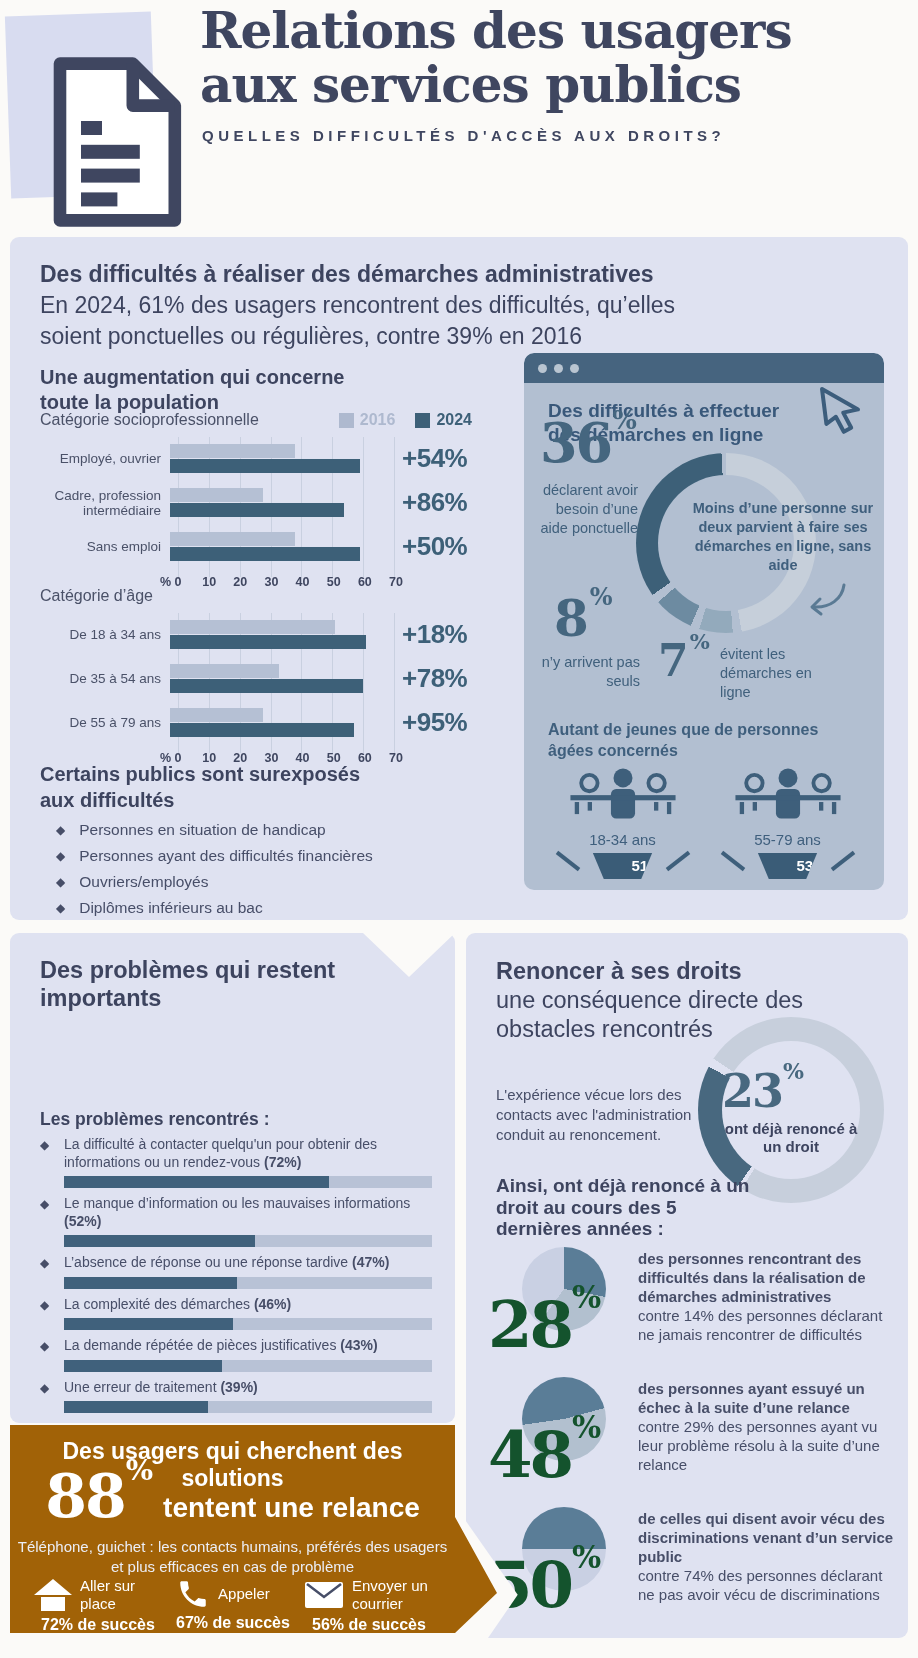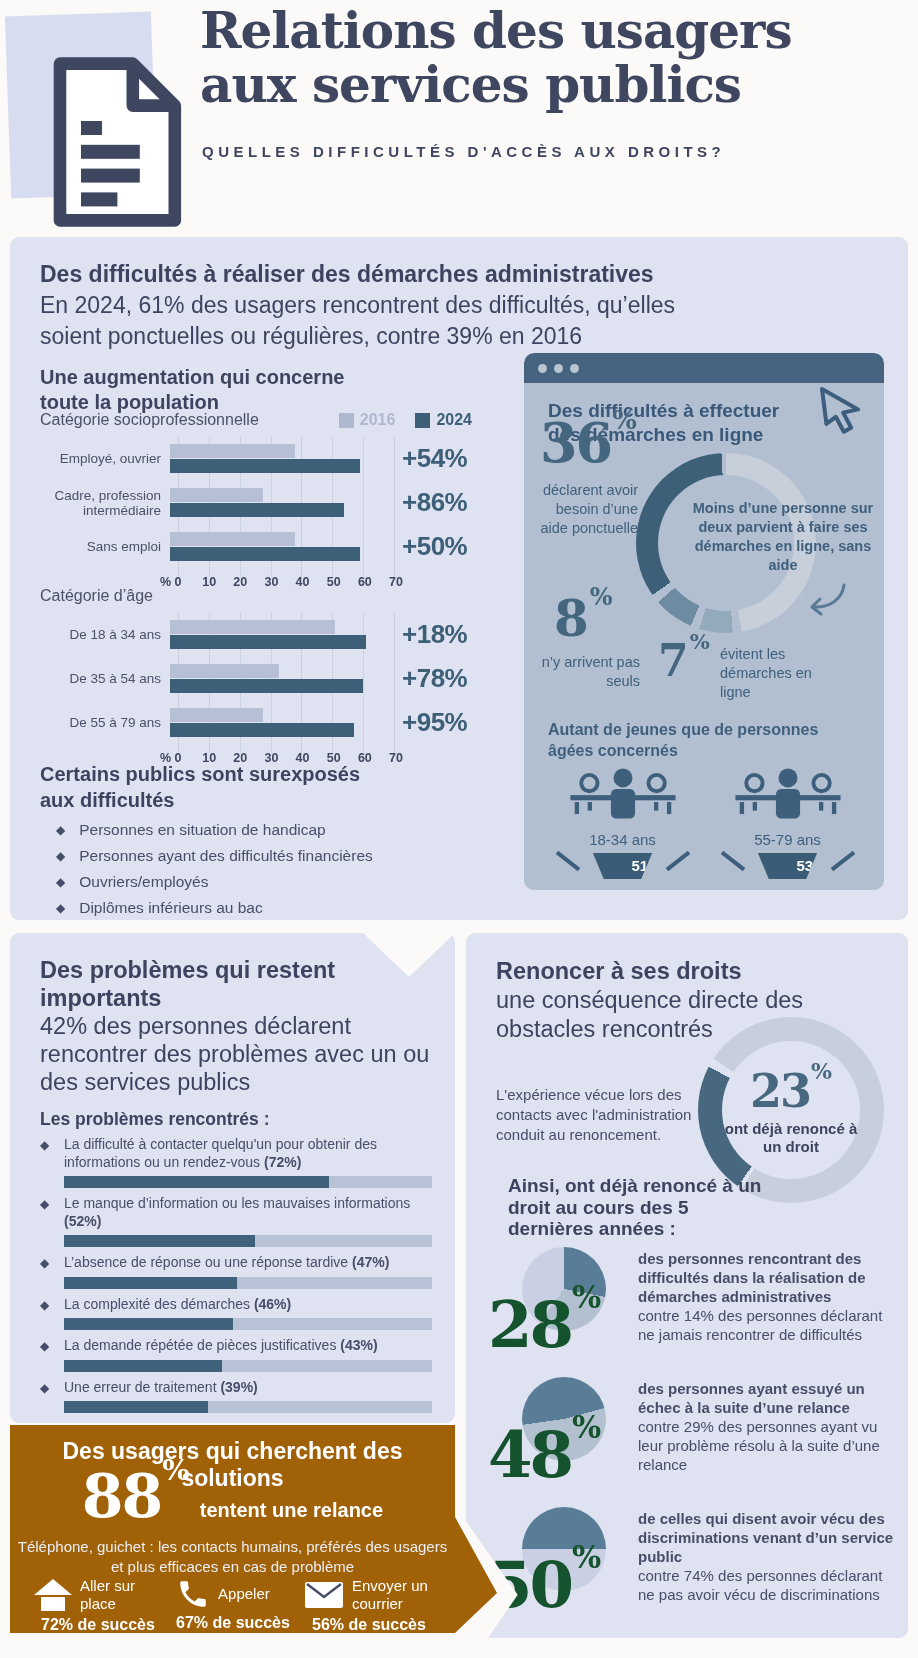--- a/index.html
+++ b/index.html
@@ -7,21 +7,21 @@
   #page { position: relative; width: 918px; height: 1658px; background: #fbfaf8;
           font-family: "Liberation Sans", sans-serif; color: #454c66; overflow: hidden; }
   .abs { position: absolute; }
   .serif { font-family: "DejaVu Serif", serif; font-weight: 700; }
 
   
   .hdr-square { left: 8px; top: 14px; width: 146px; height: 182px; background: #d8dcf0; transform: rotate(-2deg); }
   .doc-icon { left: 46px; top: 56px; }
   .page-title { left: 200px; top: 4px; width: 714px; font-family: "DejaVu Serif", serif; font-weight: 800;
                 font-size: 50px; line-height: 54px; letter-spacing: -1px; color: #3f4660; }
-  .page-subtitle { left: 202px; top: 127px; font-size: 15px; font-weight: 700; letter-spacing: 4.5px; color: #3f4660; margin-top: 16px; }
+  .page-subtitle { left: 202px; top: 127px; font-size: 15px; font-weight: 700; letter-spacing: 4.5px; color: #3f4660; }
 
   
   .panel { background: #dfe2f1; border-radius: 9px; }
   .section-top { left: 10px; top: 237px; width: 898px; height: 683px; }
   .section-probs { left: 10px; top: 933px; width: 445px; height: 490px; }
   .section-ren { left: 466px; top: 933px; width: 442px; height: 705px; z-index: 1; }
   .white-notch-top { left: 363px; top: 933px; width: 92px; height: 44px; background: #fbfaf8;
                      clip-path: polygon(0 0, 100% 0, 50% 100%); z-index: 2; }
   .white-notch-right { left: 455px; top: 1500px; width: 66px; height: 186px; background: #fbfaf8;
                        clip-path: polygon(0 3%, 95% 51%, 0 100%); z-index: 2; }
@@ -65,21 +65,21 @@
 
   
   .browser { left: 514px; top: 116px; width: 360px; height: 537px; background: #b2bfd1; border-radius: 10px; overflow: hidden; }
   .bhead { height: 30px; background: #46647f; display: flex; align-items: center; padding-left: 14px; gap: 7px;
            border-radius: 10px 10px 0 0; }
   .dot { width: 9px; height: 9px; border-radius: 50%; background: #b9c5d1; }
   .btitle { left: 24px; top: 46px; width: 240px; font-size: 19px; line-height: 24px; font-weight: 700; color: #39587a; }
   .cursor-icon { left: 288px; top: 30px; }
   .donut1 { left: 112px; top: 100px; width: 180px; height: 180px; border-radius: 50%; }
   .hole { position: absolute; left: 50%; top: 50%; transform: translate(-50%,-50%); border-radius: 50%;
-          display: flex; flex-direction: column; align-items: center; justify-content: center; text-align: center; }
+          display: flex; flex-direction: column; align-items: flex-start; justify-content: center; text-align: center; }
   .d1hole { width: 136px; height: 136px; background: #b2bfd1; }
   .n36 { left: 16px; top: 58px; font-size: 54px; color: #45667f; letter-spacing: -2px; z-index: 2; }
   .pctsup { font-size: 0.48em; position: relative; top: -0.55em; margin-left: 1px; letter-spacing: 0; }
   .n36cap { left: 6px; top: 128px; width: 108px; text-align: right; font-size: 14.5px; line-height: 19px; color: #40607c; z-index: 2; }
   .aside1 { left: 166px; top: 146px; width: 186px; text-align: center; font-weight: 700; font-size: 14.5px;
             line-height: 19px; color: #3f5f7d; z-index: 2; }
   .arrow-curve { left: 278px; top: 228px; z-index: 2; }
   .n8 { left: 30px; top: 236px; font-size: 50px; color: #45667f; z-index: 2; }
   .n8cap { left: 4px; top: 300px; width: 112px; text-align: right; font-size: 14.5px; line-height: 19px; color: #40607c; z-index: 2; }
   .n7 { left: 134px; top: 282px; font-size: 44px; color: #45667f; z-index: 2; }
@@ -104,37 +104,37 @@
   .pitem { margin-bottom: 7px; position: relative; padding-left: 24px; }
   .pitem .diamond { position: absolute; left: 0; top: 2px; }
   .plabel { font-size: 14px; line-height: 17.5px; color: #474e68; display: block; }
   .ptrack { margin-top: 5px; height: 12px; background: #b8c2d6; }
   .pfill { height: 100%; background: #40617c; }
 
   
   .sol-title { left: 0; top: 13px; width: 445px; text-align: center; color: #fff; font-size: 23px; font-weight: 700; }
   .sol-stat { left: 0; top: 36px; width: 445px; display: flex; justify-content: center; align-items: baseline; gap: 10px; color: #fff; }
   .sol-big { font-size: 60px; letter-spacing: -2px; }
-  .sol-cap { font-size: 20px; font-weight: 700; }
+  .sol-cap { font-size: 28px; font-weight: 700; }
   .sol-para { left: 0; top: 112px; width: 445px; text-align: center; font-size: 15px; line-height: 20px; color: #eceef6; }
   .sol-methods { left: 24px; top: 152px; width: 400px; display: flex; justify-content: space-between; }
   .method { text-align: center; }
   .mrow { display: flex; align-items: center; gap: 8px; justify-content: flex-start; }
   .mlabel { font-size: 15px; line-height: 18px; color: #fff; text-align: left; max-width: 82px; }
   .msuccess { margin-top: 3px; font-size: 16px; font-weight: 700; color: #fff; }
 
   
   .ren-head { left: 30px; top: 24px; width: 340px; font-size: 23.5px; line-height: 29px; color: #3d445f; }
   .ren-head .tb { font-weight: 700; display: block; }
   .ren-para { left: 30px; top: 152px; width: 215px; font-size: 15px; line-height: 20px; color: #474e68; }
   .donut2 { left: 232px; top: 84px; width: 186px; height: 186px; border-radius: 50%; }
   .d2hole { width: 138px; height: 138px; background: #dfe2f1; }
   .d2num { font-size: 46px; color: #48687f; letter-spacing: -2px; }
   .d2cap { font-weight: 700; font-size: 15px; line-height: 18px; color: #3d445f; margin-top: 2px; }
-  .ren-sub { left: 30px; top: 242px; width: 260px; font-size: 19px; line-height: 21.5px; font-weight: 700; color: #3d445f; margin-left: 12px; }
+  .ren-sub { left: 30px; top: 242px; width: 260px; font-size: 19px; line-height: 21.5px; font-weight: 700; color: #3d445f; }
   .ren-stats { left: 24px; top: 314px; width: 410px; }
   .stat-row { display: flex; margin-bottom: 24px; align-items: flex-start; }
   .pwrap { position: relative; width: 148px; height: 106px; flex: none; }
   .pie { position: absolute; left: 32px; top: 0; width: 84px; height: 84px; border-radius: 50%; }
   .pnum { position: absolute; left: -2px; bottom: -4px; font-family: "DejaVu Serif", serif; font-weight: 700;
           font-size: 64px; line-height: 1; color: #14532d; letter-spacing: -3px; }
   .ptxt { font-size: 15px; line-height: 19px; color: #474e68; padding-top: 2px; }
   .ptxt .tb { font-weight: 700; display: block; }
 </style>
 </head>
@@ -355,21 +355,20 @@
             <span class="badge">53%</span>
           </div>
         </div>
       </div>
     </div>
   </div>
 
   <div class="abs panel section-probs">
     <div class="abs probs-head">
       <span class="tb">Des problèmes qui restent importants</span>
-      <span>42% des personnes déclarent rencontrer des problèmes avec un ou des services publics</span>
     </div>
     <div class="abs probs-sub">Les problèmes rencontrés :</div>
     <div class="abs probs-list" id="probs-list">
         <div class="pitem">
           <span class="diamond">◆</span>
           <span class="plabel">La difficulté à contacter quelqu'un pour obtenir des informations ou un rendez-vous <b>(72%)</b></span>
           <div class="ptrack">
             <div class="pfill" style="width: 72%;"></div>
           </div>
         </div>

